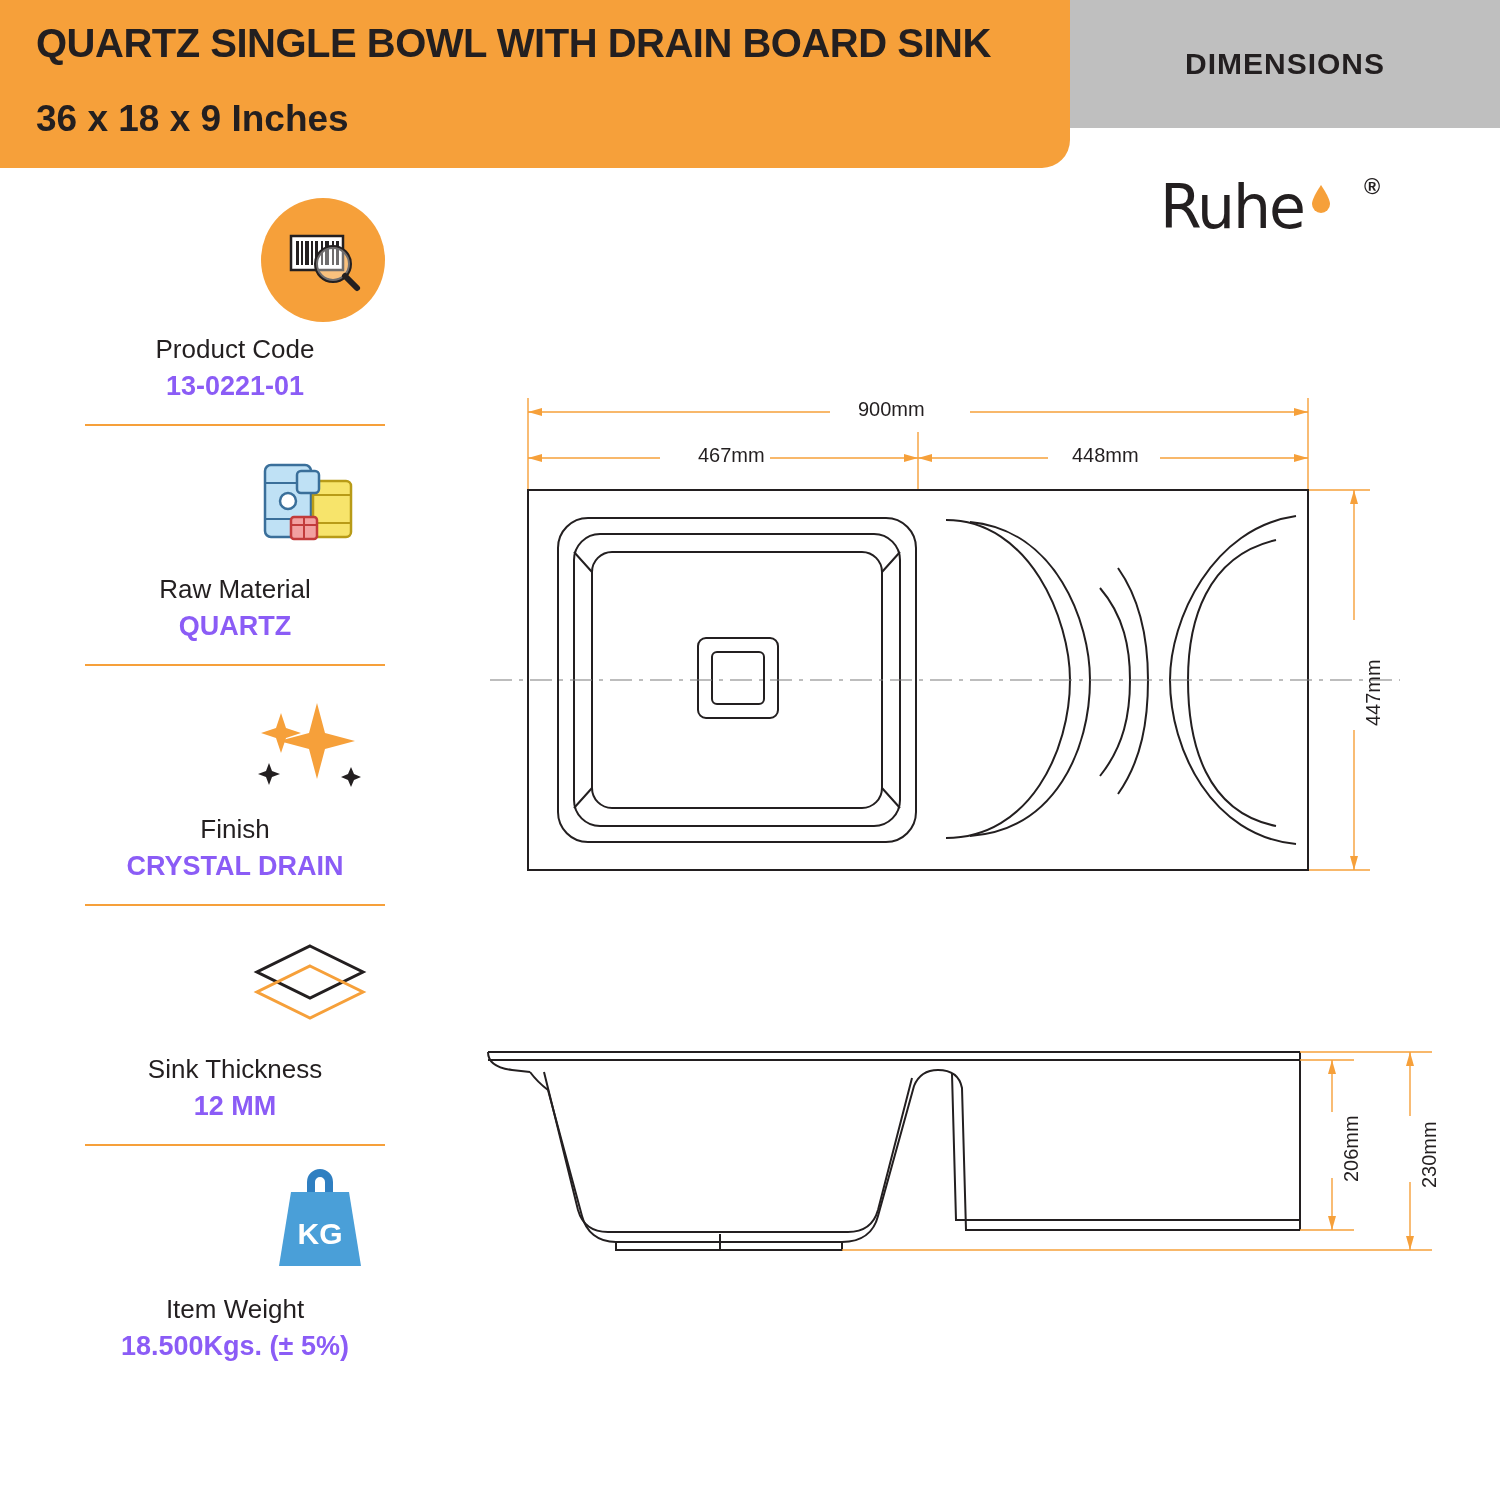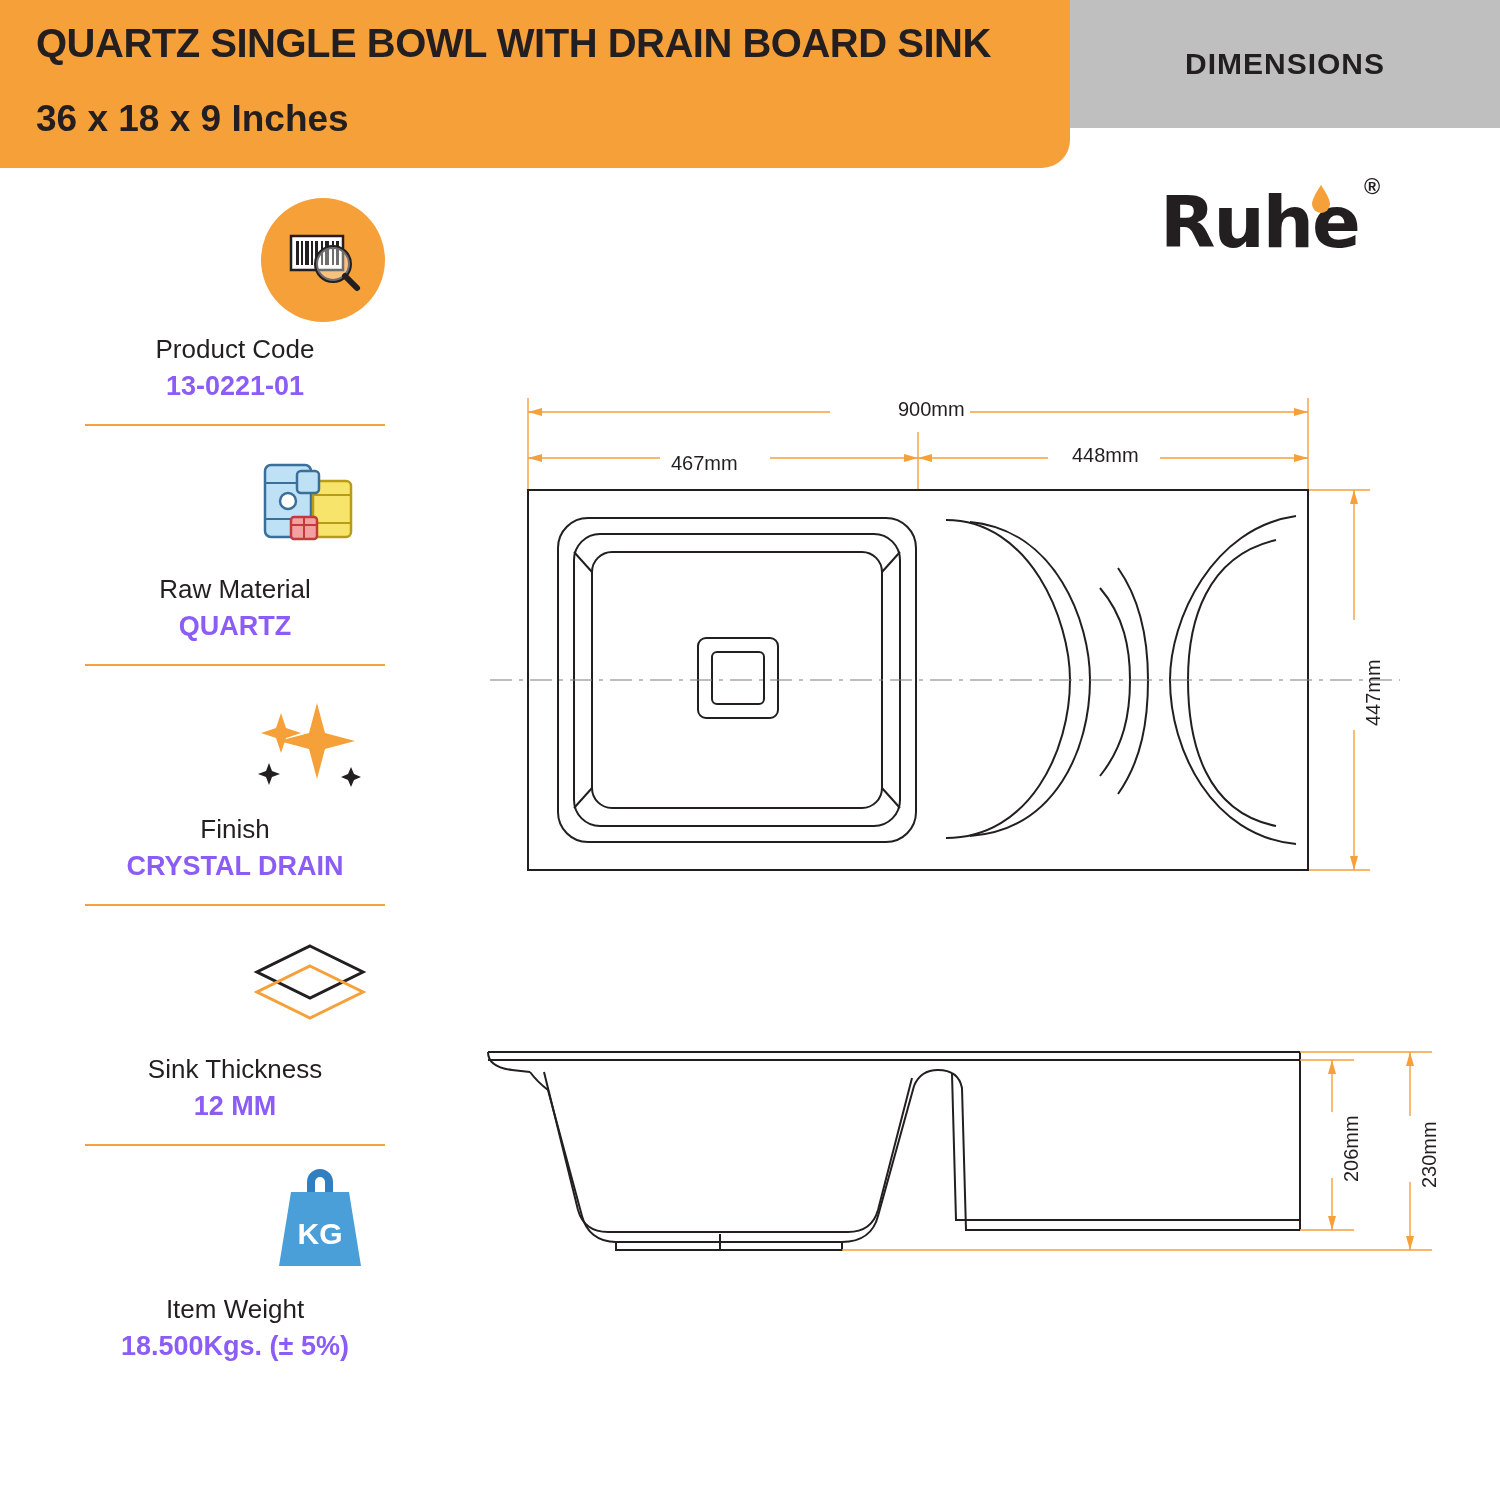--- a/index.html
+++ b/index.html
@@ -34,22 +34,22 @@
   }
   #dim-title{
     position:absolute;left:1070px;top:0;width:430px;height:128px;
     display:flex;align-items:center;justify-content:center;
     font-size:30px;font-weight:bold;letter-spacing:1px;color:#231f20;border-radius:27px;
   }
 
   
   #brand{position:absolute;left:1160px;top:168px;width:260px;height:90px;}
   #brand-text{
-    position:absolute;left:0;top:12px;
-    font-size:72px;font-weight:bold;letter-spacing:-2px;color:#231f20;
+    position:absolute;left:0;top:4px;
+    font-size:60px;font-weight:normal;letter-spacing:-2px;color:#231f20;
     font-family:"DejaVu Sans", sans-serif;
   }
   #brand-reg{
     position:absolute;left:204px;top:6px;
     font-size:22px;font-weight:bold;color:#231f20;
   }
   #brand-drop{
     position:absolute;left:151px;top:16px;width:20px;height:30px;
   }
 
@@ -246,22 +246,22 @@
       <path d="M806 170 C 736 186 718 252 718 310 C 718 374 736 442 806 456"></path>
       <path d="M648 198 C 672 232 678 272 678 310 C 678 350 672 390 648 424"></path>
       <path d="M630 218 C 654 246 660 278 660 310 C 660 344 654 376 630 406"></path>
     </g>
 
     <g stroke="#7c7c7c" stroke-width="1.2" stroke-dasharray="22 7 4 7">
       <line x1="20" y1="310" x2="930" y2="310"></line>
     </g>
   </svg>
 
-  <div class="dimtxt" style="left:388px;top:28px;margin-left:40px;">900mm</div>
-  <div class="dimtxt" style="left:201px;top:74px;margin-top:8px;">467mm</div>
+  <div class="dimtxt" style="left:388px;top:28px;">900mm</div>
+  <div class="dimtxt" style="left:228px;top:74px;">467mm</div>
   <div class="dimtxt" style="left:602px;top:74px;">448mm</div>
   <div class="dimtxt vert" style="left:892px;top:356px;">447mm</div>
 </div>
 
 <div id="drawing-side">
   <svg width="990" height="260" viewBox="0 0 990 260">
 
     <g fill="none" stroke="#231f20" stroke-width="2">
       <path d="M18 32 L830 32"></path>
       <path d="M18 32 C 18 42 26 48 42 50 L60 52"></path>

